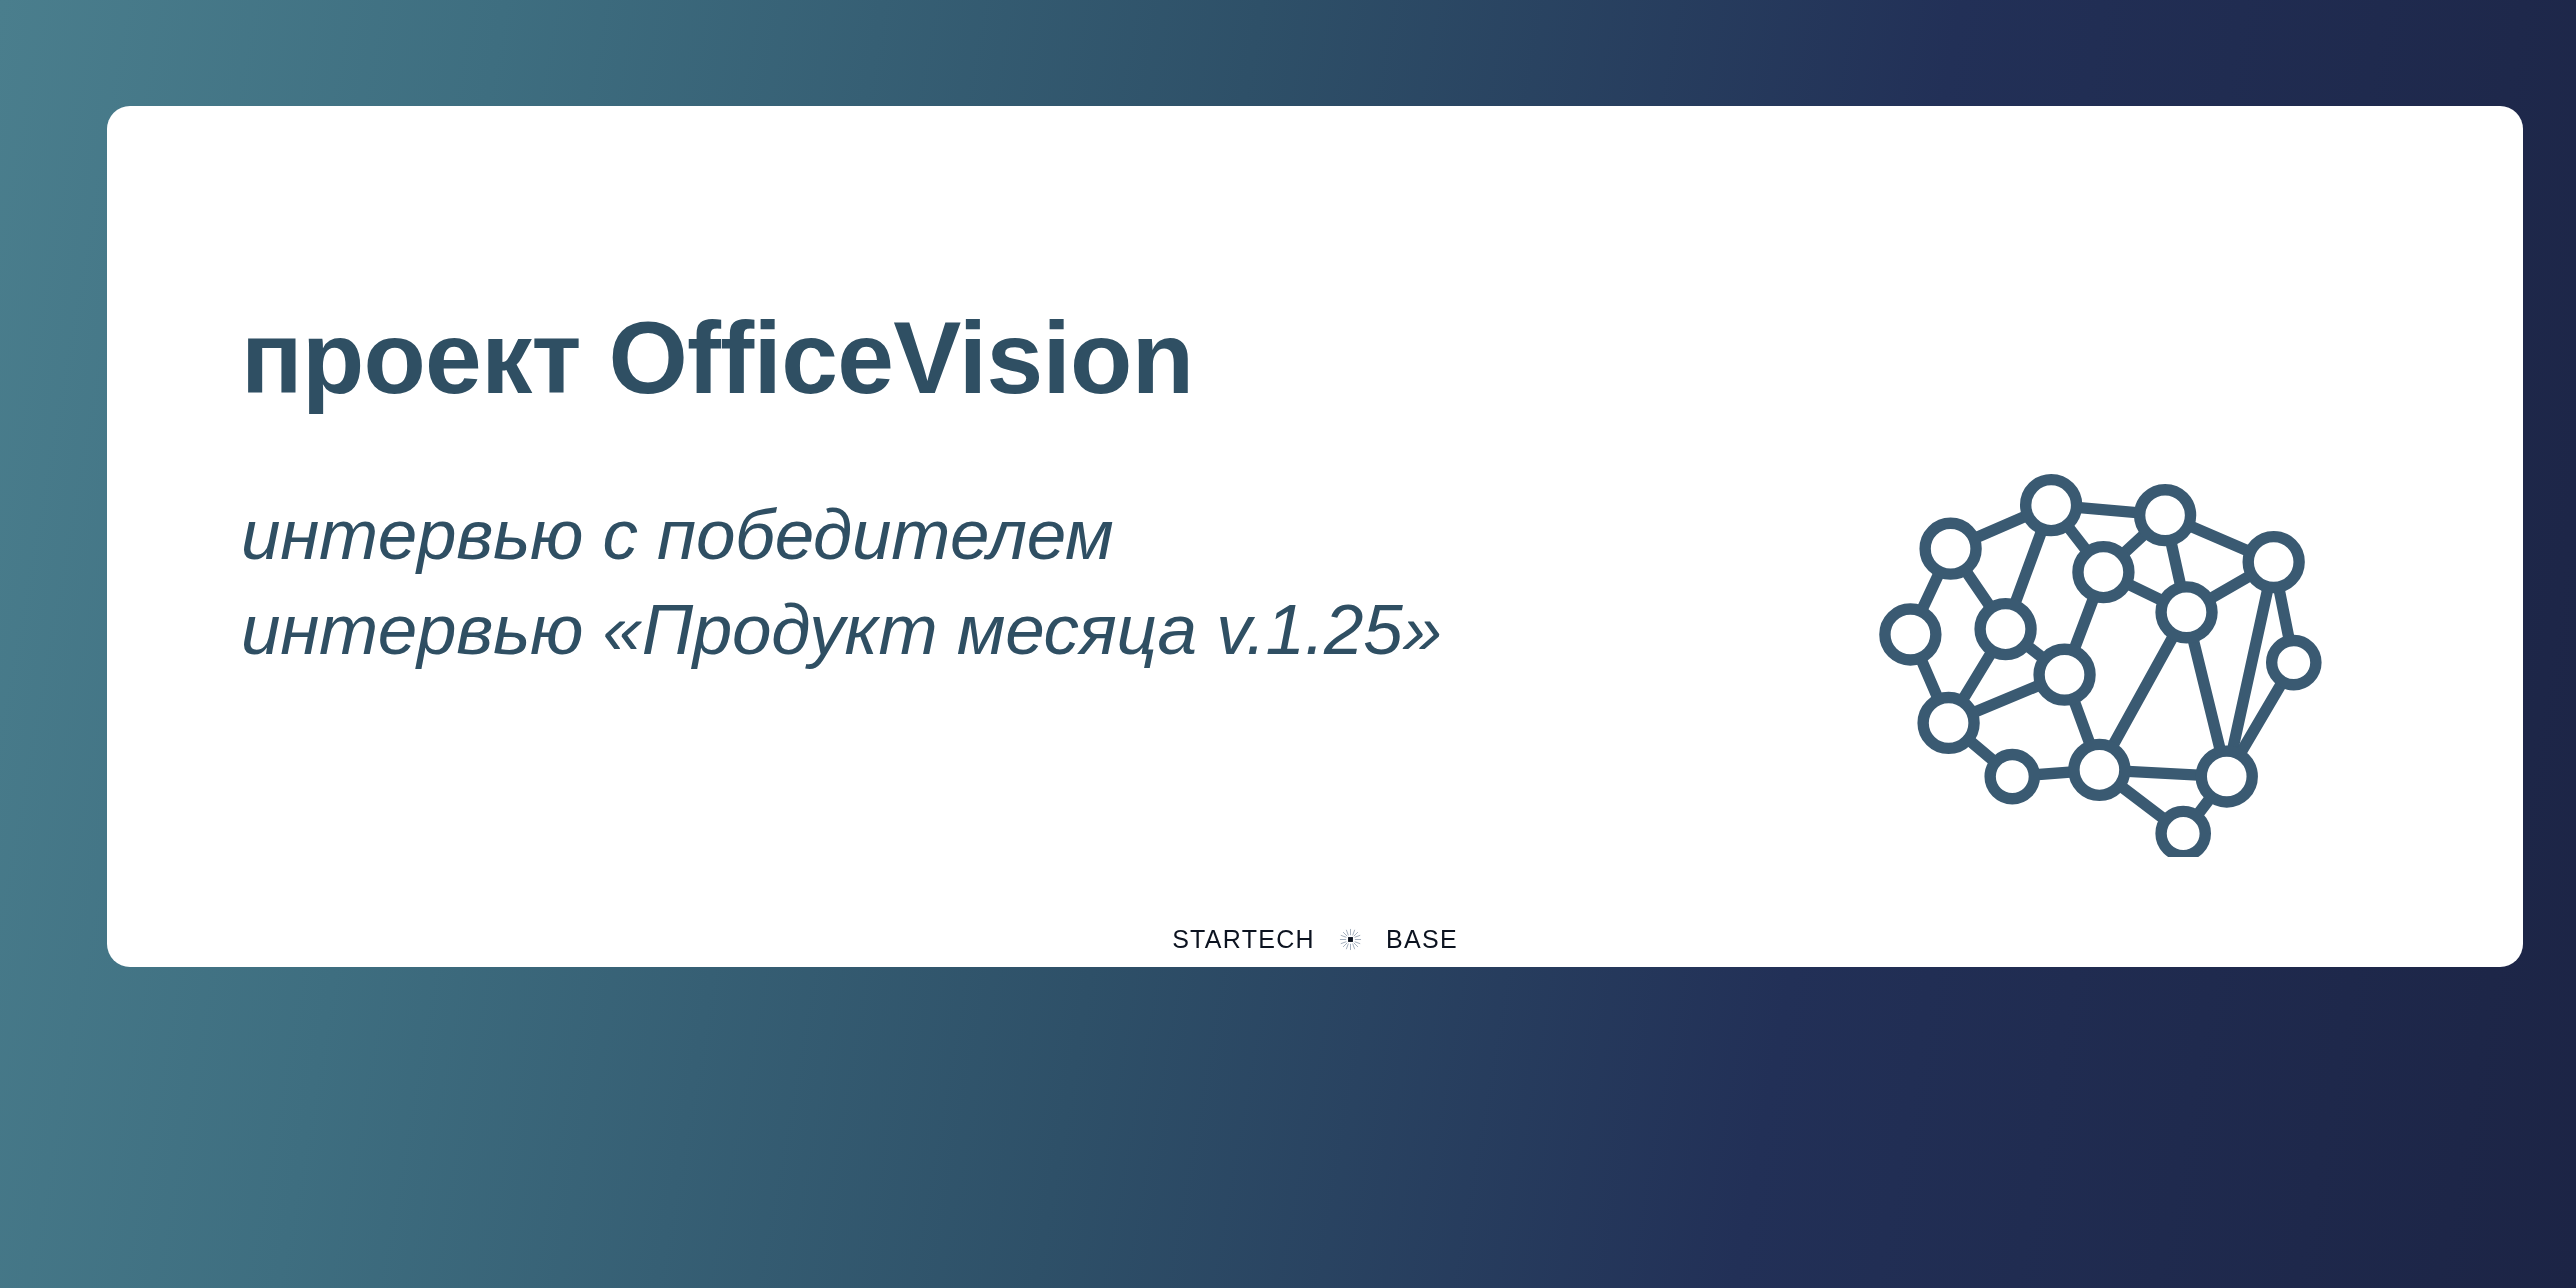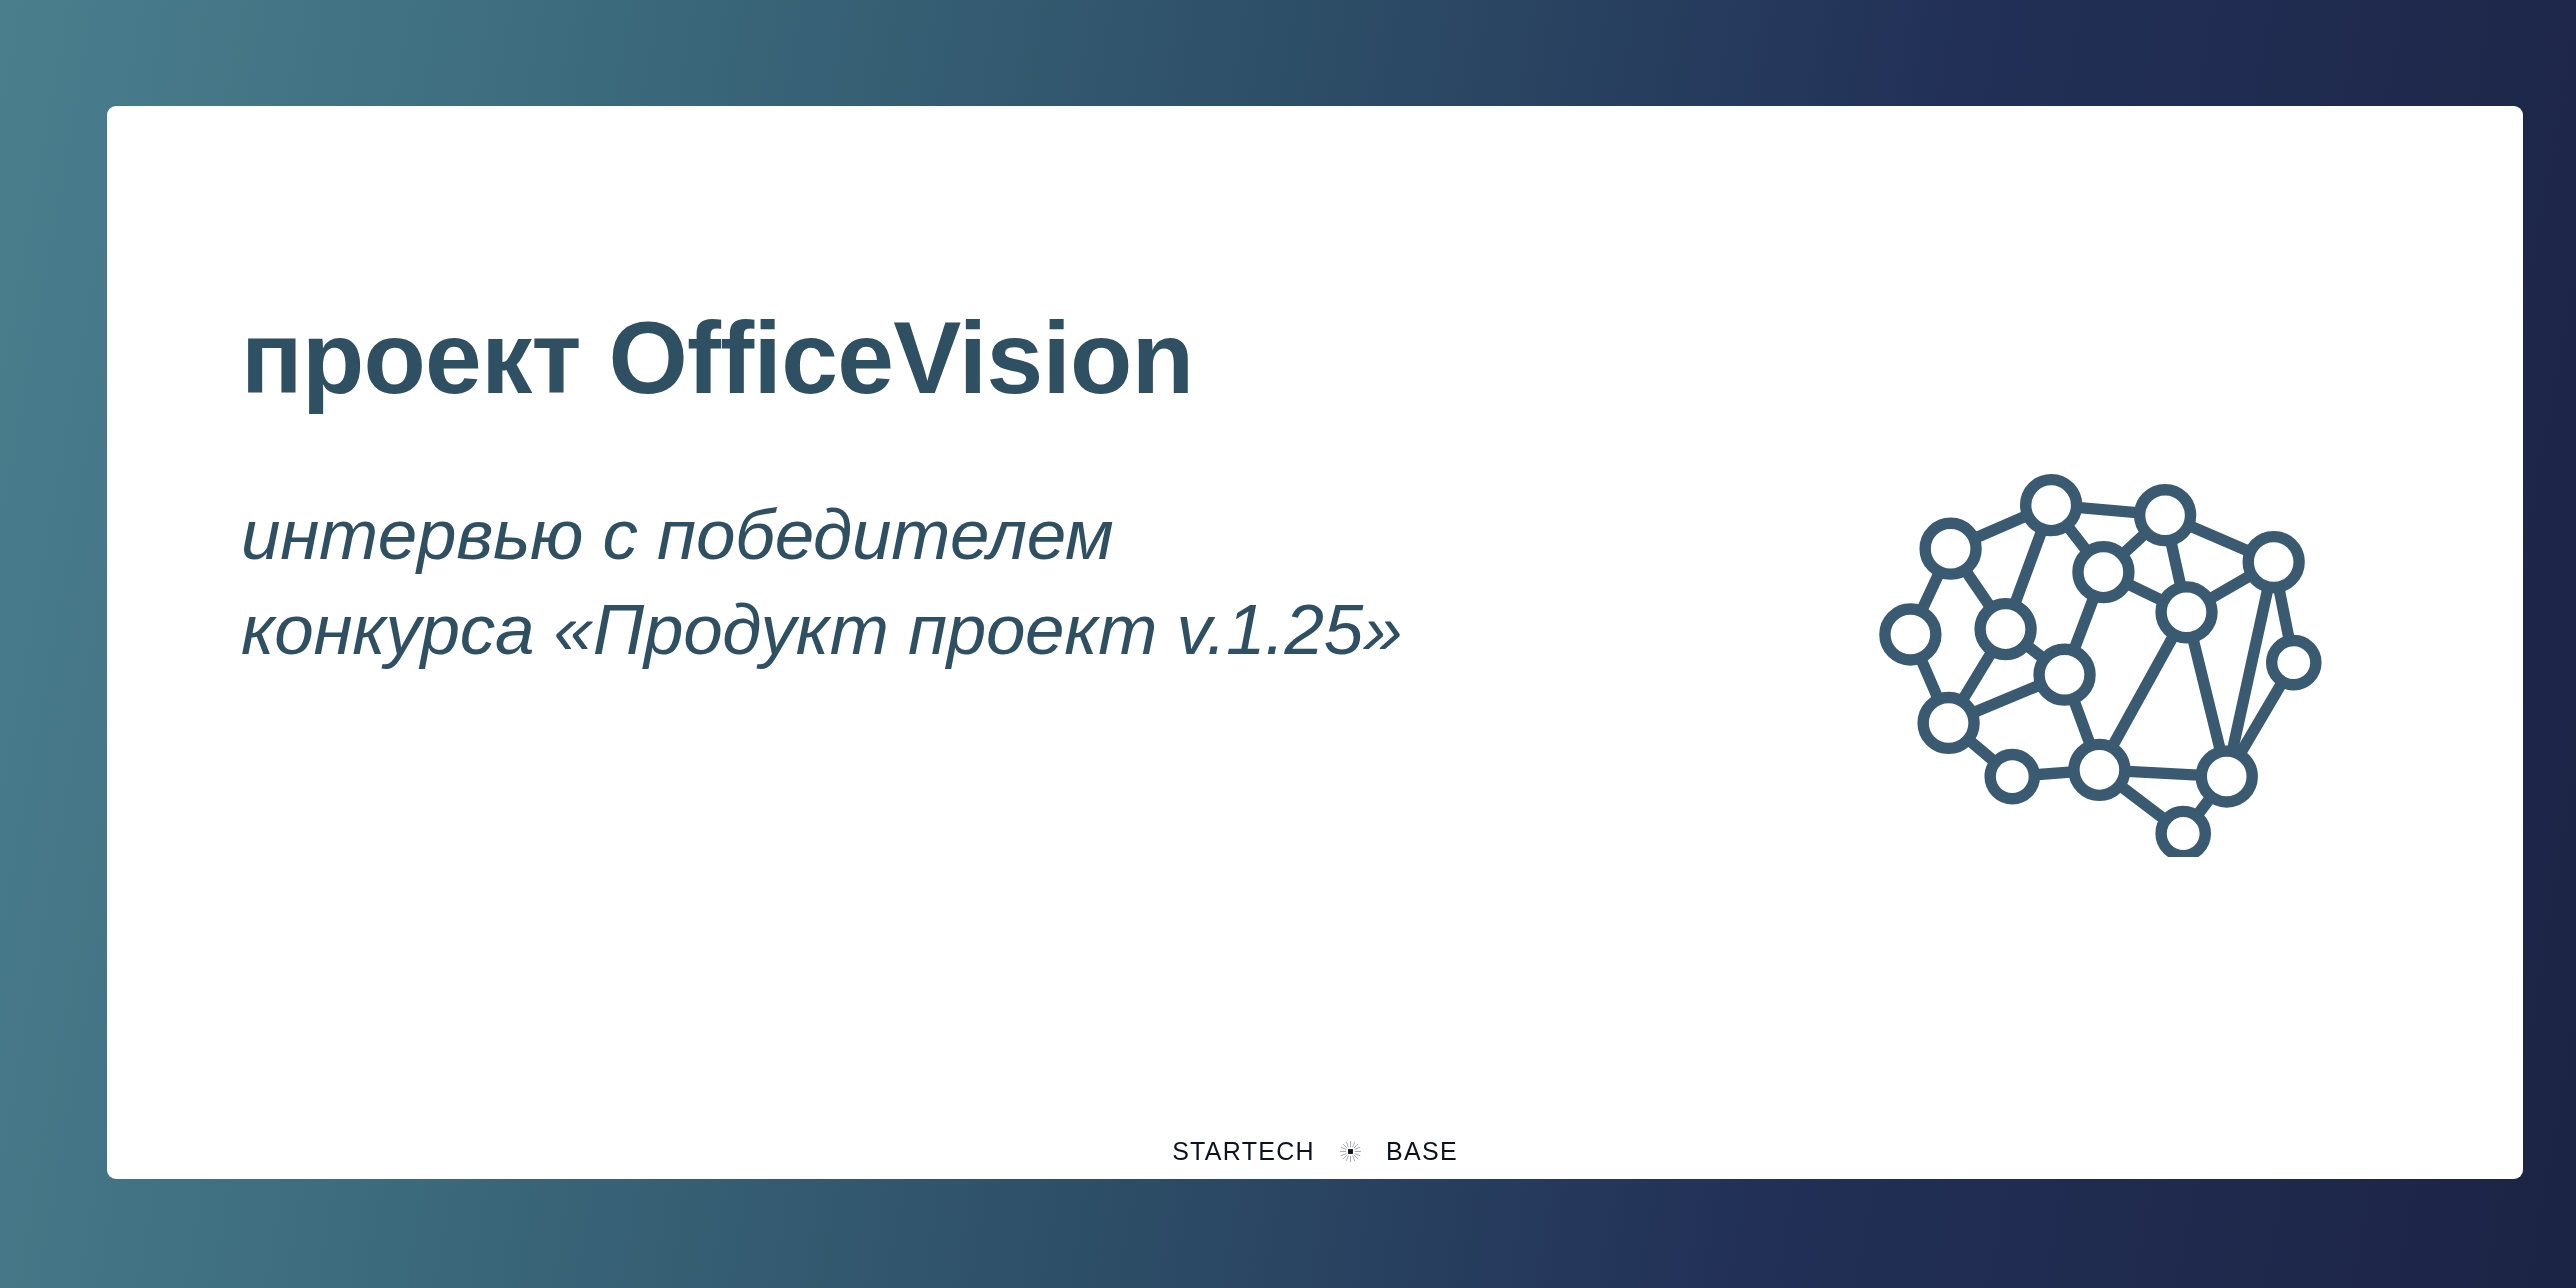--- a/index.html
+++ b/index.html
@@ -19,23 +19,23 @@
     inset: 0;
     background: linear-gradient(100deg, #4A7E8D 0%, #3E6E80 18%, #2E5068 45%, #223057 70%, #1C2445 100%);
   }
 
   
   .card {
     position: absolute;
     left: 107px;
     top: 106px;
     width: 2416px;
-    height: 1073px;
+    height: 861px;
     background: #FFFFFF;
-    border-radius: 9px;
+    border-radius: 23px;
     box-sizing: border-box;
     overflow: hidden;
   }
 
   
   .text-block {
     position: absolute;
     left: 134px;
     top: 201px;
     width: 1476px;
@@ -113,21 +113,21 @@
 
 <div class="bg-layer"></div>
 
 <div class="card">
 
   <div class="text-block">
     <h1 class="title"><span class="light">проект </span><span class="strong">OfficeVision</span></h1>
 
     <p class="subtitle">
       <span class="sub-line">интервью с победителем</span>
-      <span class="sub-line">конкурса «Продукт проект v.1.25»</span>
+      <span class="sub-line">интервью «Продукт месяца v.1.25»</span>
     </p>
   </div>
 
   <div class="brain">
     <svg viewBox="0 0 900 740" xmlns="http://www.w3.org/2000/svg" fill="none" stroke="#3A5A72" stroke-width="17" stroke-linecap="round" stroke-linejoin="round">
       <g>
 
         <line x1="248" y1="280" x2="398" y2="215"></line>
         <line x1="398" y1="215" x2="568" y2="230"></line>
         <line x1="248" y1="280" x2="188" y2="408"></line>

